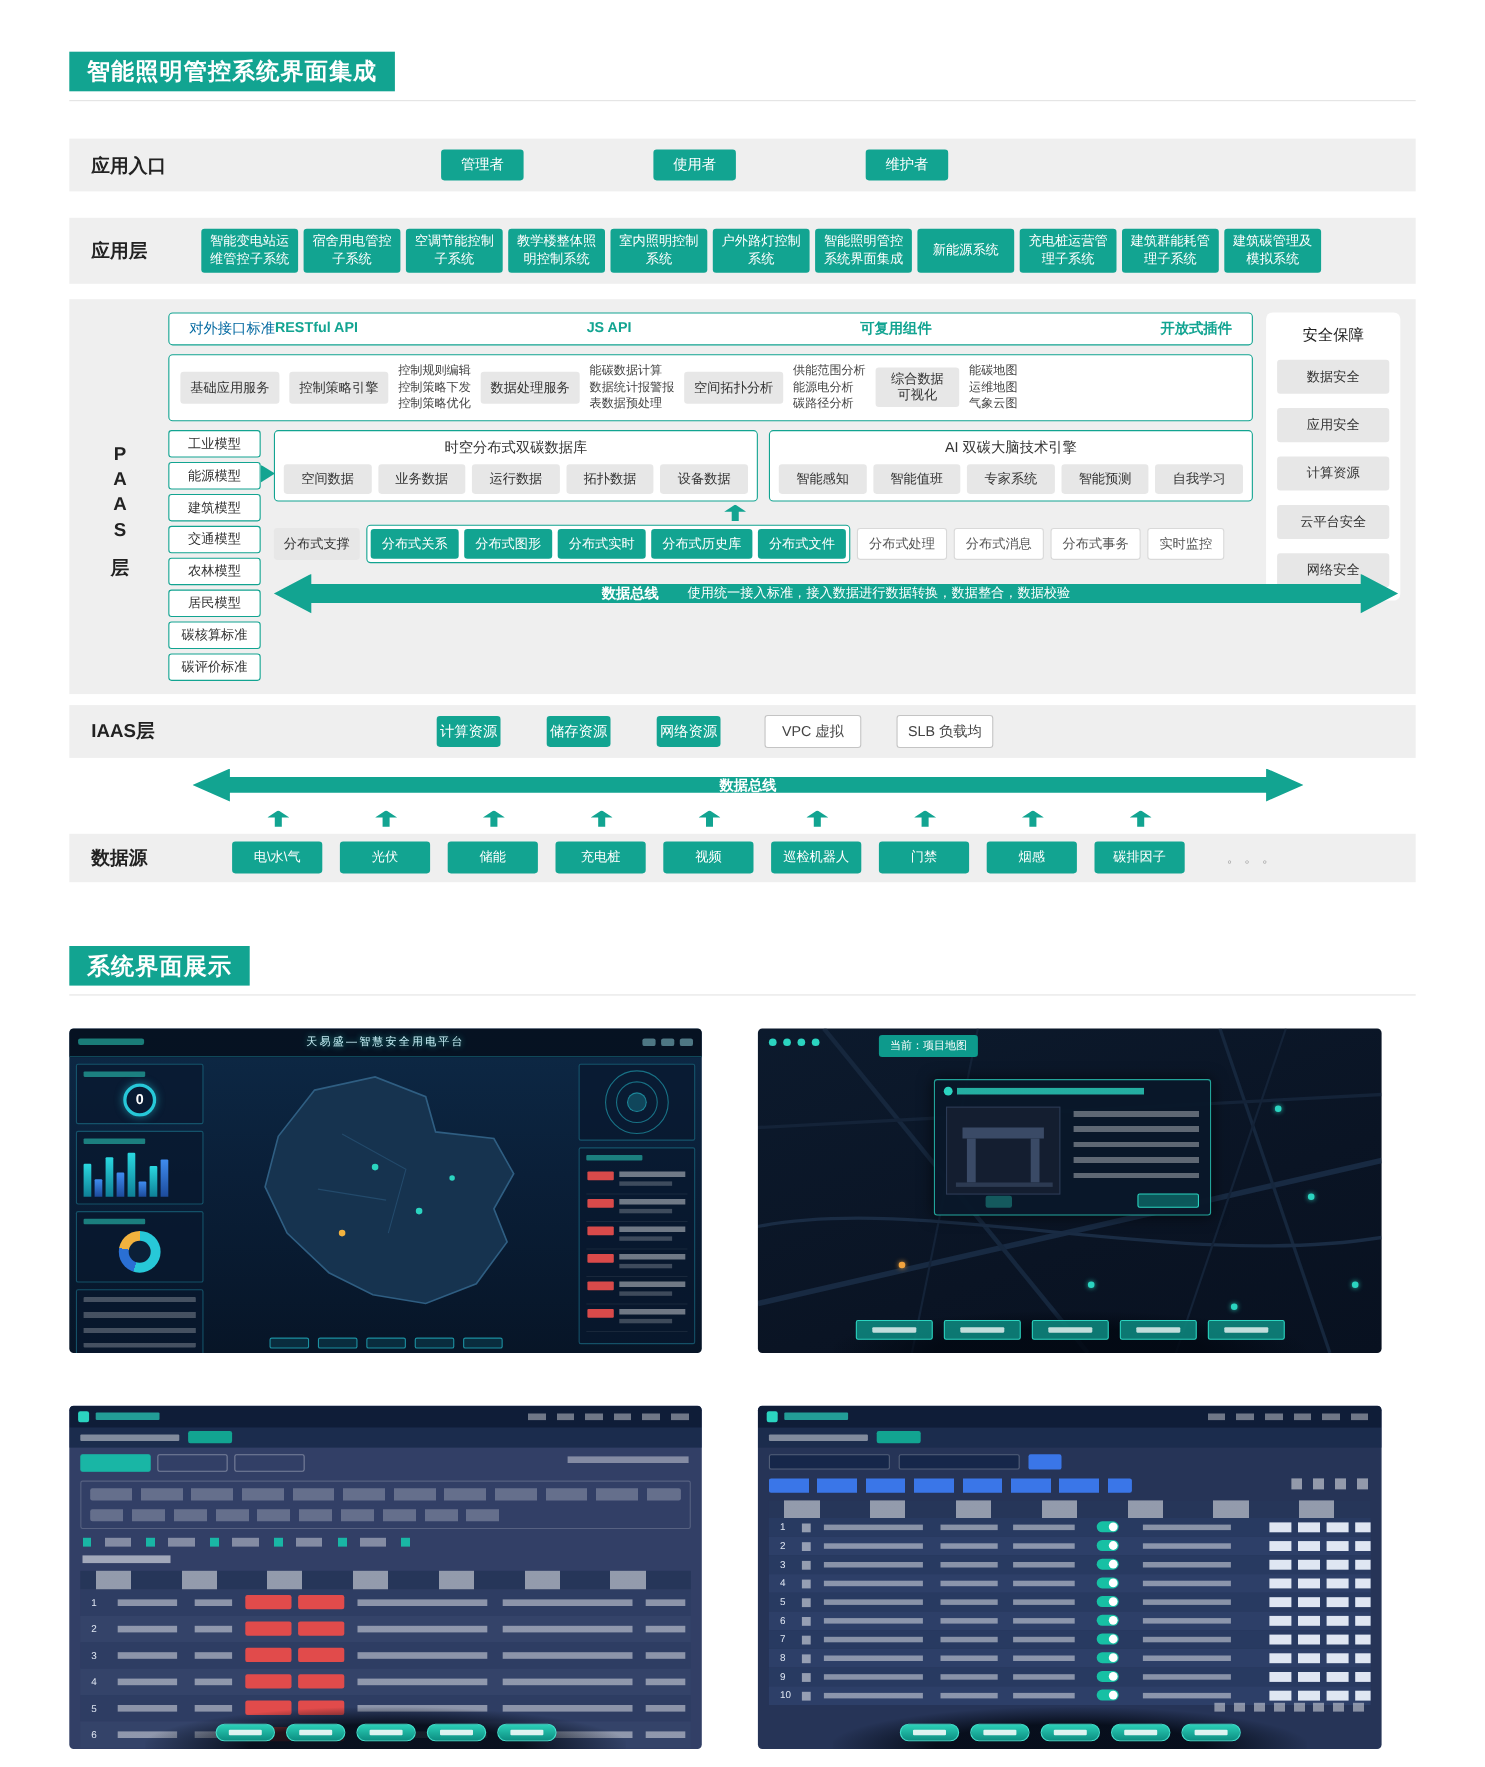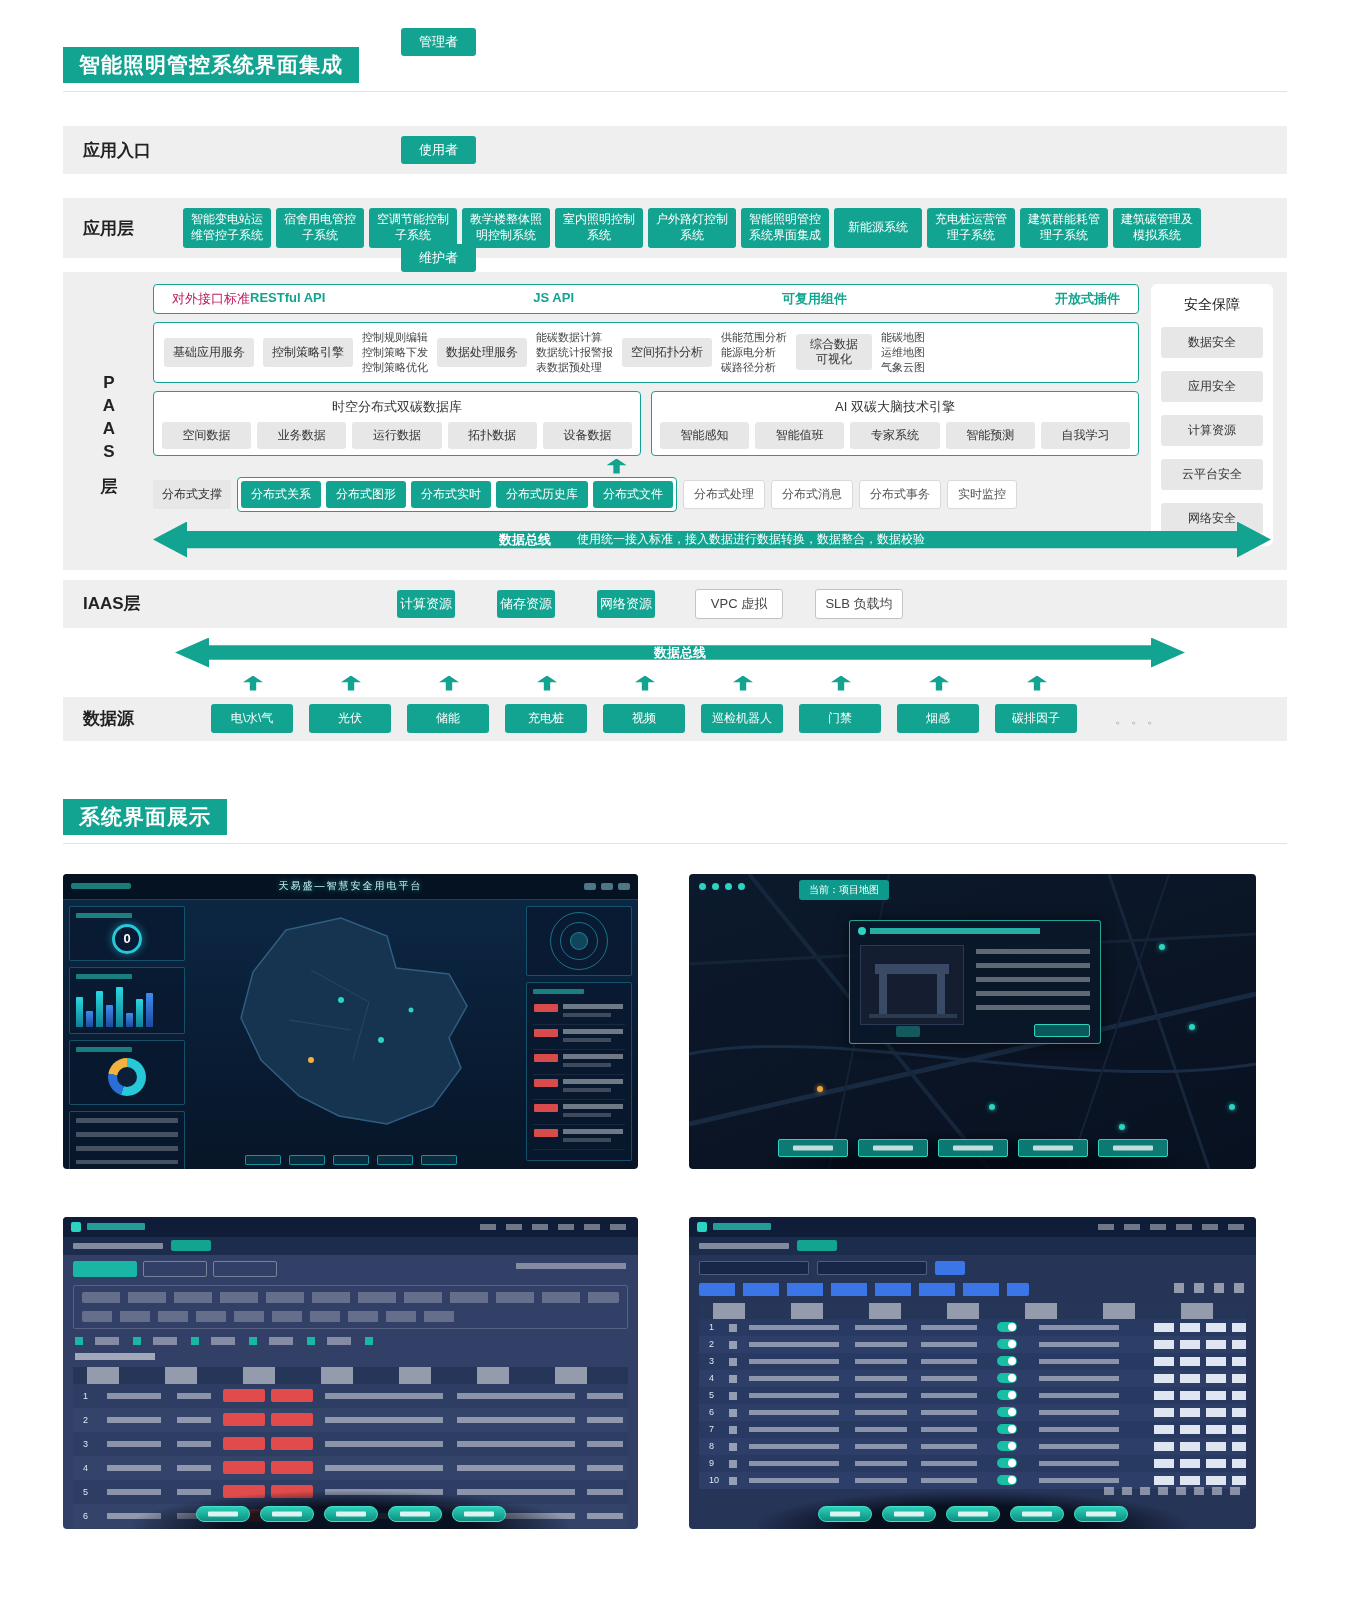--- a/index.html
+++ b/index.html
@@ -13,38 +13,38 @@
 
   
   .banner { display:inline-block; background:var(--teal); color:#fff; font-size:21px;
             font-weight:bold; padding:4px 16px; letter-spacing:1px; }
   .rule { border:none; border-top:1px solid #e3e3e3; margin:8px 0 0; }
 
   
   .band { background:var(--band); display:flex; align-items:center; padding:10px 20px; }
   .band-label { width:100px; min-width:100px; font-size:17px; font-weight:bold; color:#222; }
   .entry-band { margin-top:34px; height:48px; }
-  .entry-btns { display:flex; gap:80px; margin-left:218px;flex-direction:column; }
+  .entry-btns { display:flex; gap:118px; margin-left:218px; }
   .tbtn { background:var(--teal); color:#fff; font-size:13px; padding:5px 18px; border-radius:3px; text-align:center; }
 
   .app-band { margin-top:24px; }
   .app-btns { display:flex; gap:5px;align-items:flex-end; }
   .app-btn { background:var(--teal); color:#fff; font-size:12px; width:88px; height:40px;
              display:flex; align-items:center; justify-content:center; text-align:center;
              line-height:1.3; border-radius:3px; padding:2px 4px; }
 
   
   .paas-band { margin-top:14px; padding:12px 14px; align-items:stretch; gap:12px; }
   .paas-label { width:64px; min-width:64px; display:flex; align-items:center; justify-content:center;
                 font-size:17px; font-weight:bold; color:#222;
                 writing-mode:vertical-rl; text-orientation:upright; letter-spacing:4px; margin:0 auto; }
   .paas-main { flex:1; display:flex; flex-direction:column; gap:8px; min-width:0; }
   .frame { background:#fff; border:1px solid var(--teal); border-radius:4px; }
   .iface { display:flex; align-items:center; height:30px; padding:0 18px; }
-  .iface-label { font-size:13px; color:#be185d; }
+  .iface-label { font-size:13px; color:#0369a1; }
   .iface-items { flex:1; display:flex; justify-content:space-between; }
   .iface-item { color:var(--teal); font-size:13px; font-weight:bold; }
   .svc { display:flex; align-items:center; gap:9px; padding:7px 10px; }
   .gbox { background:var(--gbox); color:#333; font-size:12px; padding:6px 9px; border-radius:3px; text-align:center; }
   .note { font-size:11px; color:#444; line-height:1.35; white-space:pre-line; }
   .svc .gbox.two { line-height:1.25; padding:3px 9px; }
 
   .paas-mid { display:flex; gap:12px; }
   .models { width:84px; min-width:84px; display:flex; flex-direction:column; gap:4px; position:relative; }
   .model { border:1px solid var(--teal); background:#fff; color:#333; font-size:12px;
@@ -297,20 +297,31 @@
         <span class="note">供能范围分析
 能源电分析
 碳路径分析</span>
         <span class="gbox two" style="max-width:76px">综合数据可视化</span>
         <span class="note">能碳地图
 运维地图
 气象云图</span>
       </div>
 
       <div class="paas-mid">
+        <div class="models">
+          <div class="model">工业模型</div>
+          <div class="model">能源模型</div>
+          <div class="model">建筑模型</div>
+          <div class="model">交通模型</div>
+          <div class="model">农林模型</div>
+          <div class="model">居民模型</div>
+          <div class="model">碳核算标准</div>
+          <div class="model">碳评价标准</div>
+          <span class="rarrow"></span>
+        </div>
 
         <div class="paas-right">
           <div class="dbai">
             <div class="frame">
               <div class="frame-title">时空分布式双碳数据库</div>
               <div class="frame-items">
                 <span class="gbox">空间数据</span>
                 <span class="gbox">业务数据</span>
                 <span class="gbox">运行数据</span>
                 <span class="gbox">拓扑数据</span>

